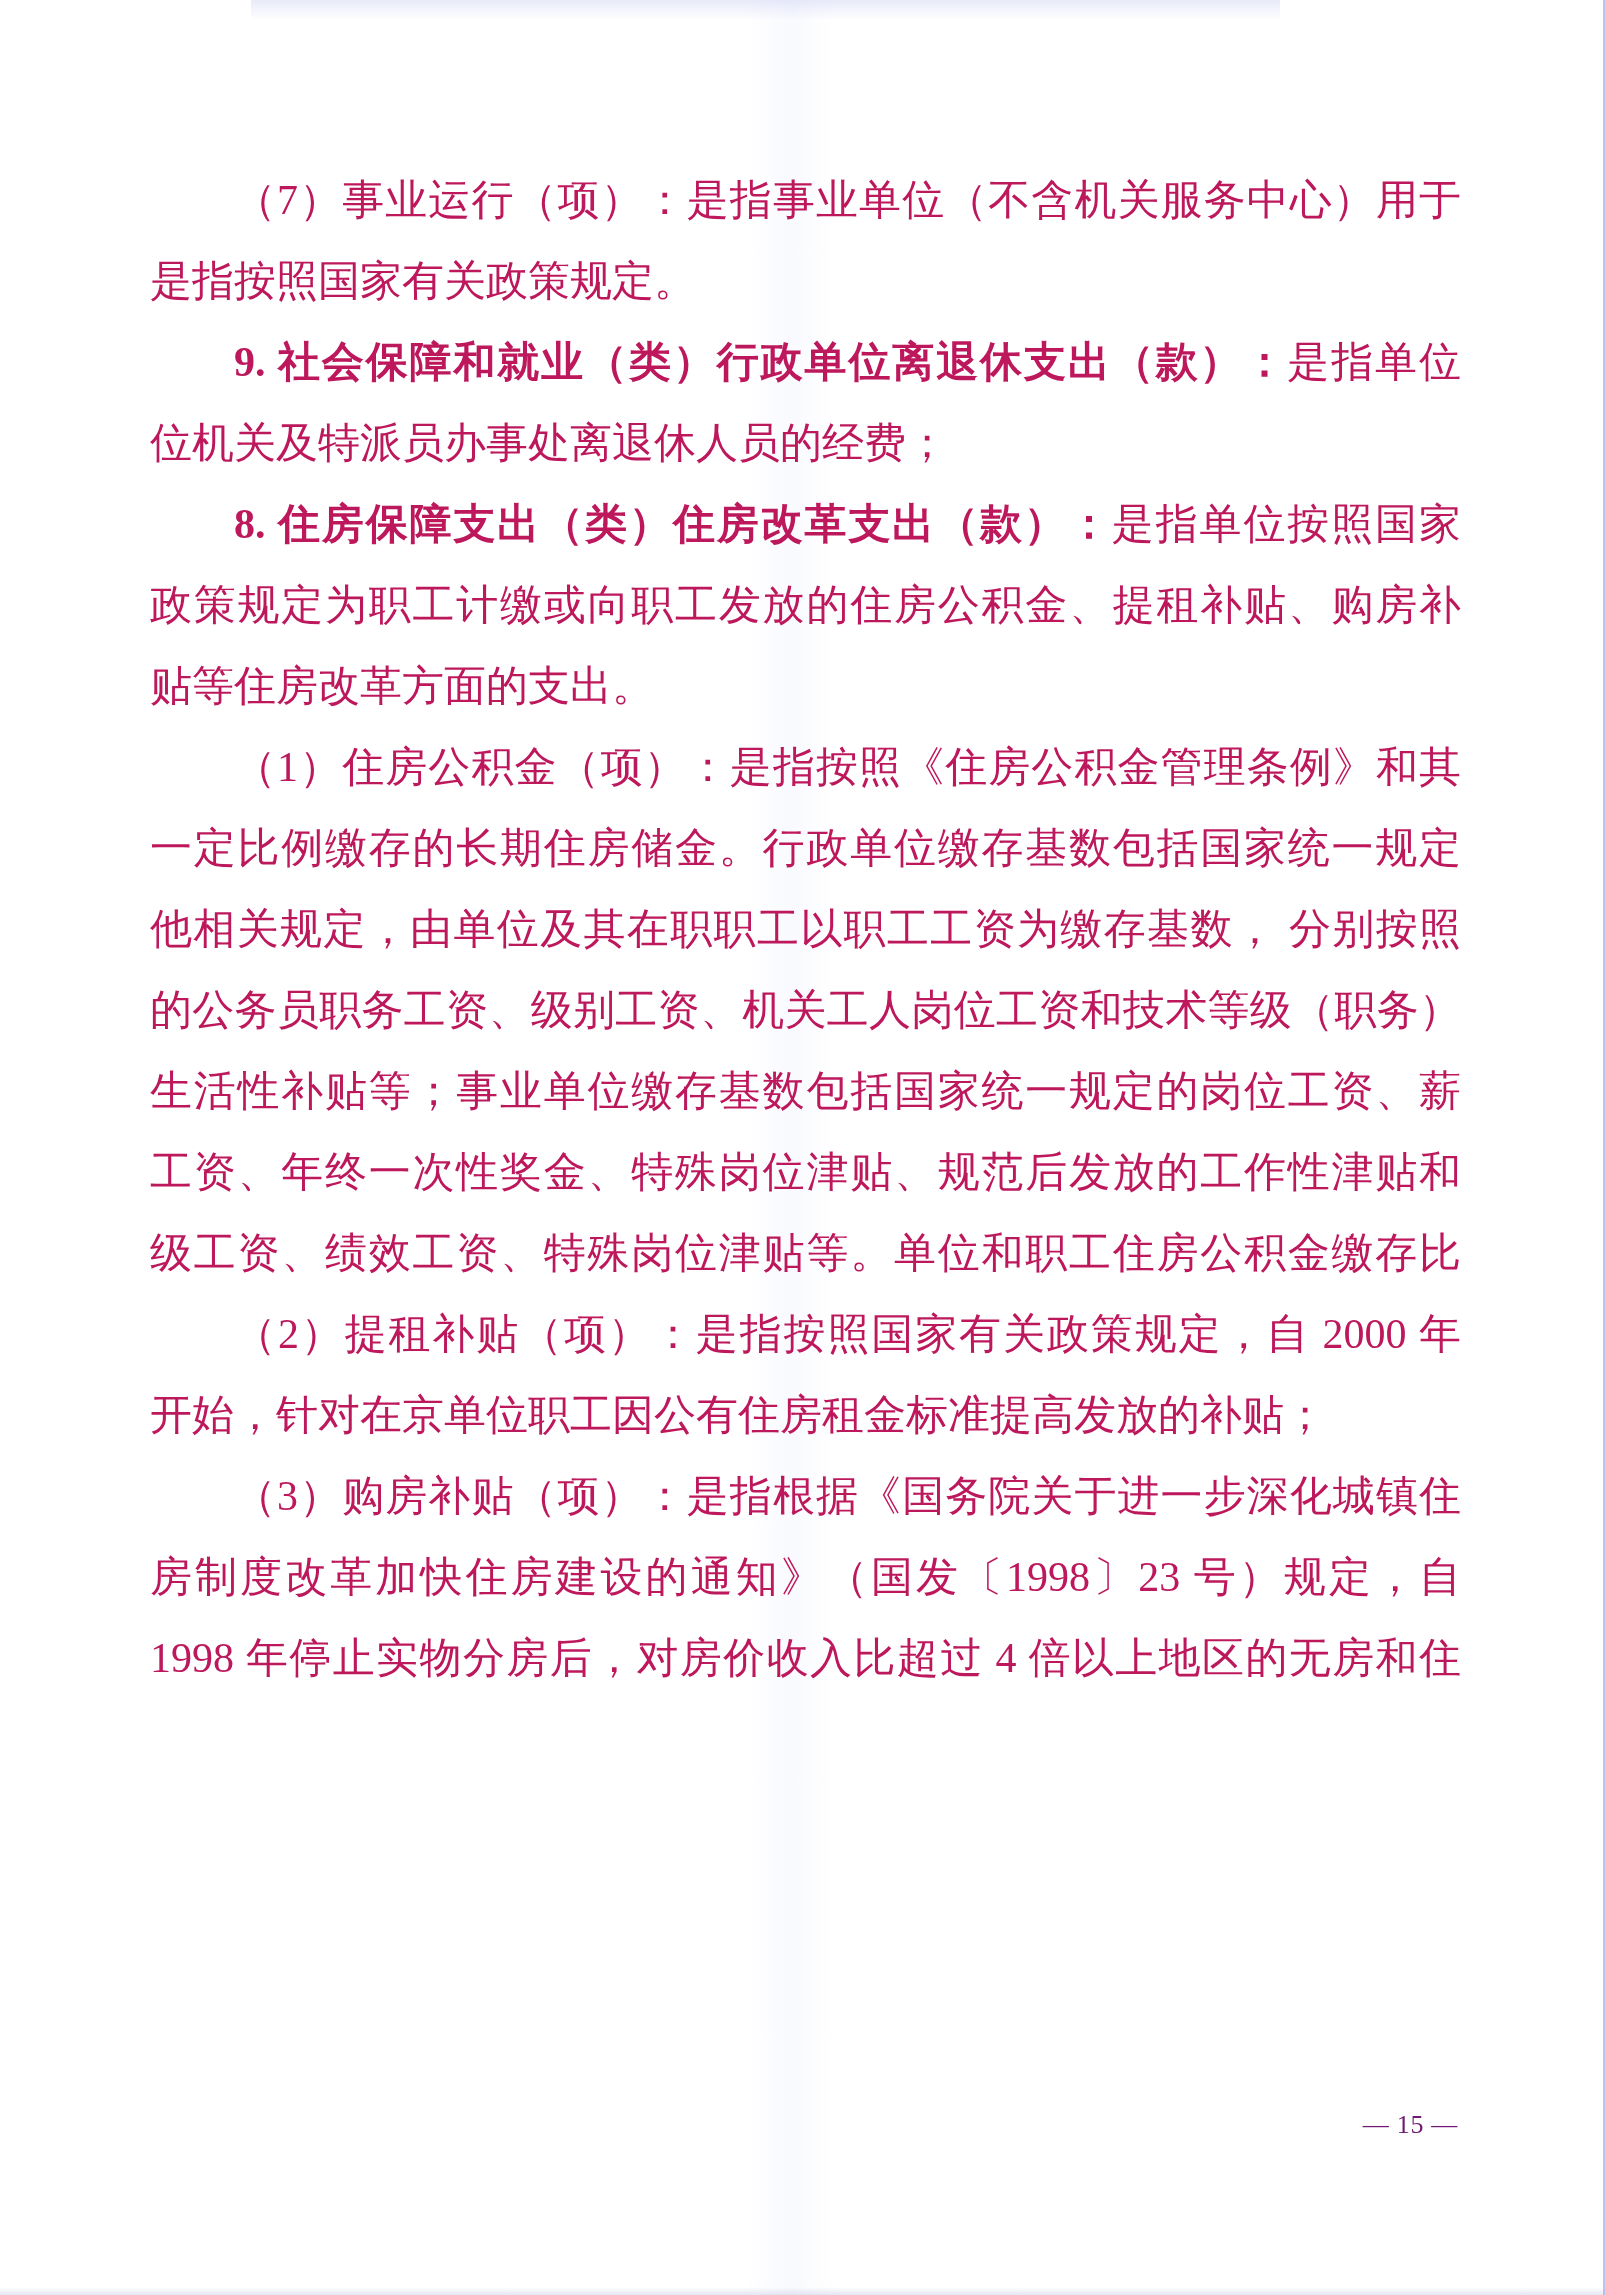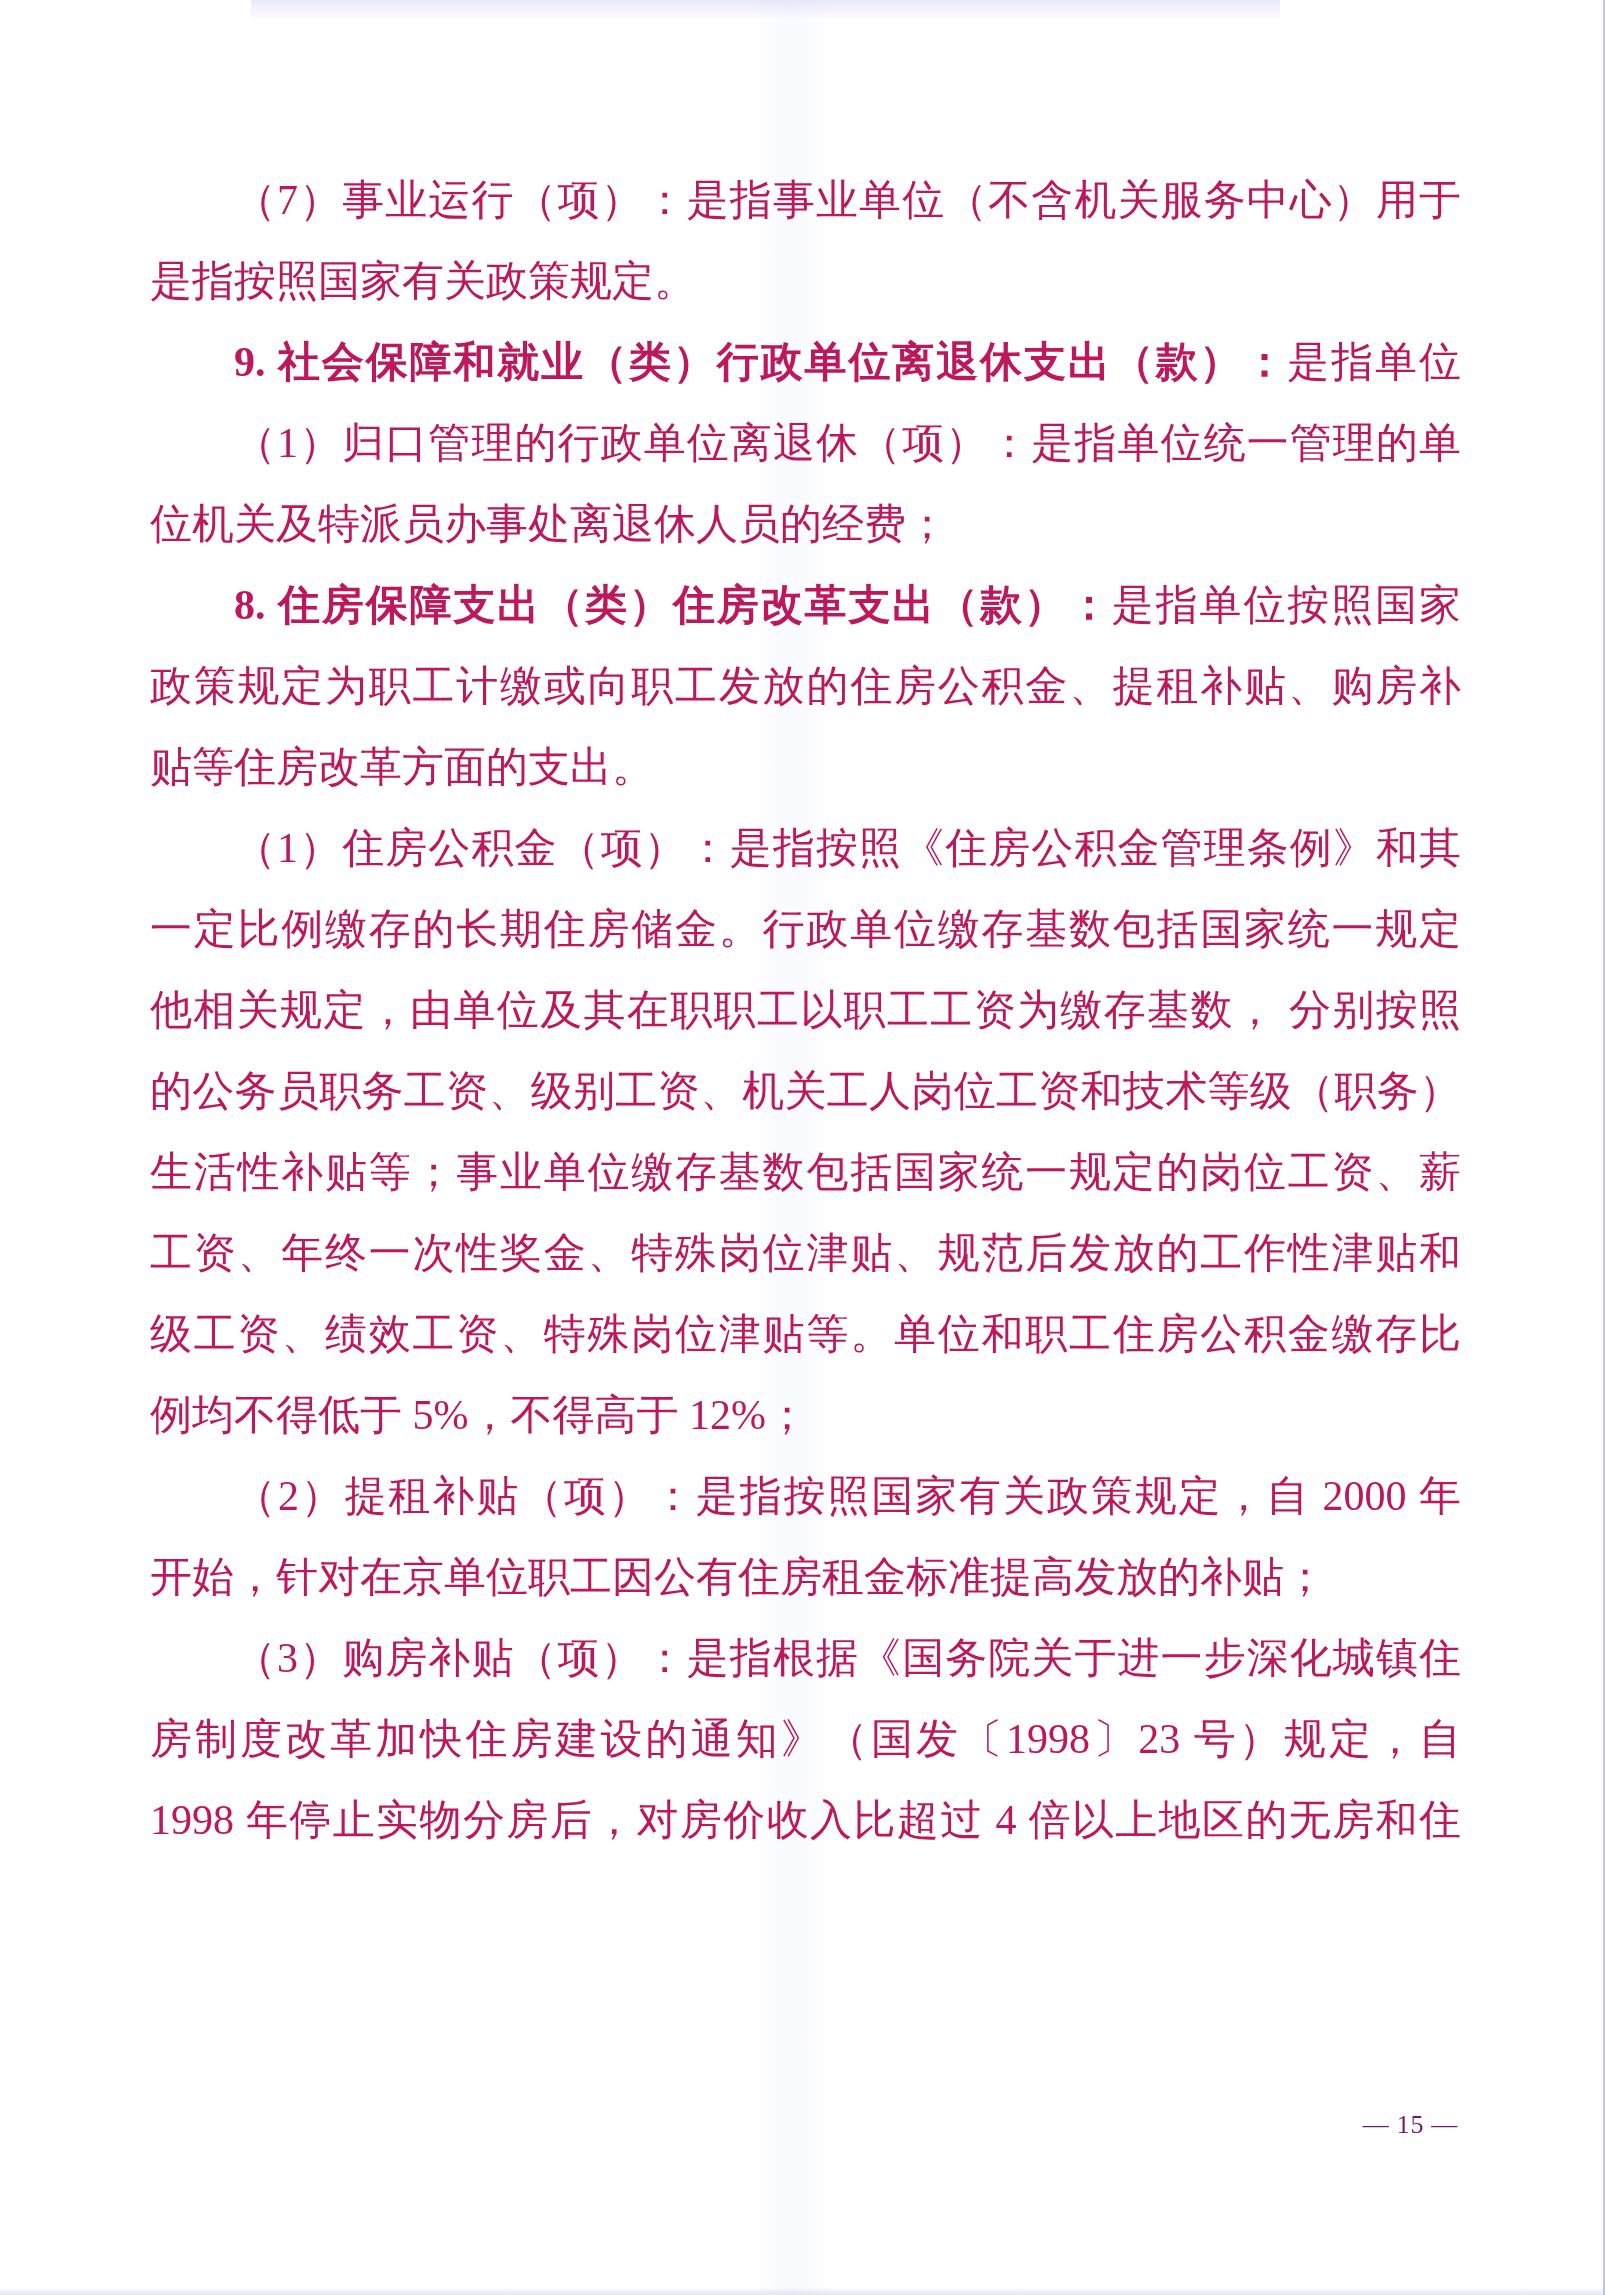--- a/index.html
+++ b/index.html
@@ -88,37 +88,35 @@
 
   <div class="doc-body" style="color: #be185d;">
       <div class="paragraph">
         <div class="line indent fill"><span class="seg">（7）事业运行（项）：是指事业单位（不含机关服务中心）用于</span></div>
         <div class="line"><span class="seg">是指按照国家有关政策规定。</span></div>
       </div>
       <div class="paragraph">
         <div class="line indent fill"><span class="seg b">9. 社会保障和就业（类）行政单位离退休支出（款）：</span><span class="seg">是指单位</span></div>
       </div>
       <div class="paragraph">
-        <div class="line indent fill"><span class="seg">（1）归口管理的行政单位离退休（项）：是指单位统一管理的单</span></div>
         <div class="line"><span class="seg">位机关及特派员办事处离退休人员的经费；</span></div>
       </div>
       <div class="paragraph">
         <div class="line indent fill"><span class="seg b">8. 住房保障支出（类）住房改革支出（款）：</span><span class="seg">是指单位按照国家</span></div>
         <div class="line fill"><span class="seg">政策规定为职工计缴或向职工发放的住房公积金、提租补贴、购房补</span></div>
         <div class="line"><span class="seg">贴等住房改革方面的支出。</span></div>
       </div>
       <div class="paragraph">
         <div class="line indent fill"><span class="seg">（1）住房公积金（项）：是指按照《住房公积金管理条例》和其</span></div>
         <div class="line fill"><span class="seg">一定比例缴存的长期住房储金。行政单位缴存基数包括国家统一规定</span></div>
         <div class="line fill"><span class="seg">他相关规定，由单位及其在职职工以职工工资为缴存基数， 分别按照</span></div>
         <div class="line fill"><span class="seg">的公务员职务工资、级别工资、机关工人岗位工资和技术等级（职务）</span></div>
         <div class="line fill"><span class="seg">生活性补贴等；事业单位缴存基数包括国家统一规定的岗位工资、薪</span></div>
         <div class="line fill"><span class="seg">工资、年终一次性奖金、特殊岗位津贴、规范后发放的工作性津贴和</span></div>
         <div class="line fill"><span class="seg">级工资、绩效工资、特殊岗位津贴等。单位和职工住房公积金缴存比</span></div>
-        <div class="line"><span class="seg">例均不得低于 5%，不得高于 12%；</span></div>
       </div>
       <div class="paragraph">
         <div class="line indent fill"><span class="seg">（2）提租补贴（项）：是指按照国家有关政策规定，自 2000 年</span></div>
         <div class="line"><span class="seg">开始，针对在京单位职工因公有住房租金标准提高发放的补贴；</span></div>
       </div>
       <div class="paragraph">
         <div class="line indent fill"><span class="seg">（3）购房补贴（项）：是指根据《国务院关于进一步深化城镇住</span></div>
         <div class="line fill"><span class="seg">房制度改革加快住房建设的通知》（国发〔1998〕23 号）规定，自</span></div>
         <div class="line fill"><span class="seg">1998 年停止实物分房后，对房价收入比超过 4 倍以上地区的无房和住</span></div>
       </div>

